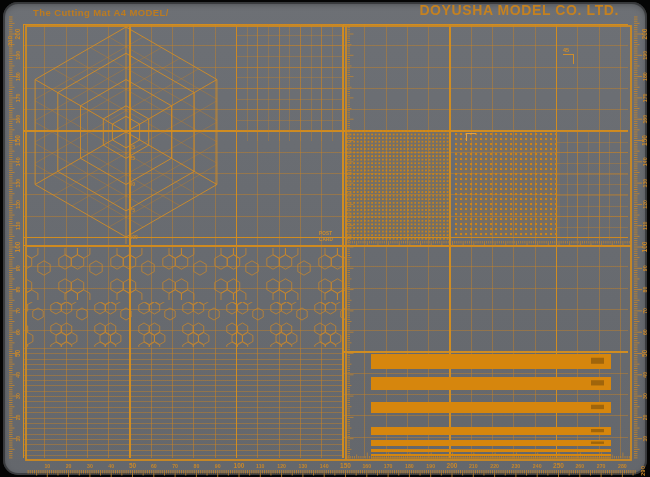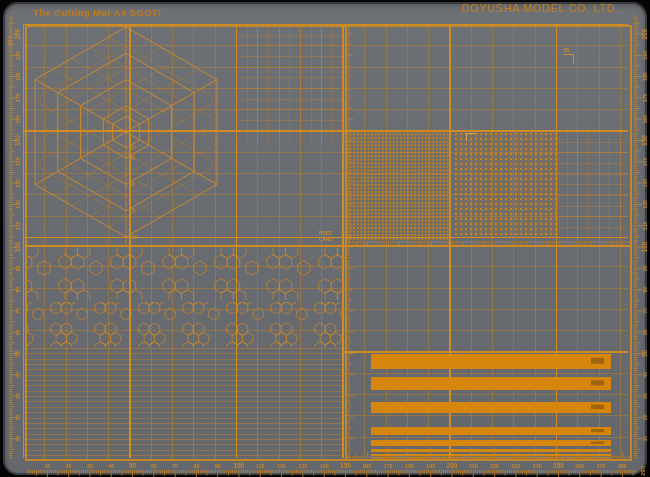--- a/index.html
+++ b/index.html
@@ -3,21 +3,21 @@
 <meta charset="utf-8">
 <style>
   html,body{margin:0;padding:0;background:#000;}
   .stage{position:relative;width:650px;height:477px;background:#050505;overflow:hidden;
          font-family:"Liberation Sans", sans-serif;}
   .mat{position:absolute;left:3px;top:2px;right:3px;bottom:2px;border-radius:15px;
        background:linear-gradient(180deg,#6d7075 0%,#696c71 40%,#64676c 100%);
        box-shadow:inset 0 0 0 2px rgba(0,0,0,0.35), inset 0 2px 6px rgba(0,0,0,0.35);}
   .title-left{position:absolute;left:30px;top:5px;font-size:9.5px;font-weight:bold;
        color:#bd7b1f;letter-spacing:0.4px;}
-  .title-right{position:absolute;right:28px;top:0;font-size:11px;font-weight:normal;
+  .title-right{position:absolute;right:28px;top:0;font-size:14px;font-weight:bold;
        color:#c48120;letter-spacing:0.6px;}
   .region{position:absolute;}
   .grid{background-image:
     repeating-linear-gradient(to right, rgba(212,142,30,0.95) 0 1.4px, transparent 1.4px 106.5px),
     repeating-linear-gradient(to bottom, rgba(212,142,30,0.95) 0 1.4px, transparent 1.4px 106.5px),
     repeating-linear-gradient(to right, rgba(200,130,35,0.45) 0 1px, transparent 1px 21.3px),
     repeating-linear-gradient(to bottom, rgba(200,130,35,0.45) 0 1px, transparent 1px 21.3px);}
   .halfcm{background-image:
     repeating-linear-gradient(to right, rgba(200,130,35,0.35) 0 1px, transparent 1px 10.65px),
     repeating-linear-gradient(to bottom, rgba(200,130,35,0.35) 0 1px, transparent 1px 10.65px);}
@@ -39,21 +39,21 @@
   .bracket2{position:absolute;left:463px;top:131px;width:9px;height:7px;
     border-top:1.2px solid #e0a348;border-left:1.2px solid #e0a348;}
   text{font-family:"Liberation Sans", sans-serif;}
 </style>
 </head>
 <body>
 
 <div class="stage">
   <div class="mat">
 
-    <div class="title-left">The Cutting Mat A4 SGOT/</div>
+    <div class="title-left">The Cutting Mat A4 MODEL/</div>
     <div class="title-right">DOYUSHA MODEL CO. LTD.</div>
 
     <div class="region grid" style="left:20px;top:22px;width:320px;height:221px;"></div>
     <div class="region halfcm" style="left:233px;top:22px;width:107px;height:117px;"></div>
     <div class="region grid" style="left:340px;top:22px;width:285px;height:221px;"></div>
     <div class="region grid" style="left:20px;top:243px;width:320px;height:103px;"></div>
     <div class="region ruled" style="left:20px;top:346px;width:320px;height:110px;"></div>
     <div class="region grid" style="left:340px;top:243px;width:285px;height:213px;"></div>
 
     <div class="region dotsA" style="left:343px;top:128px;width:104px;height:110px;"></div>

